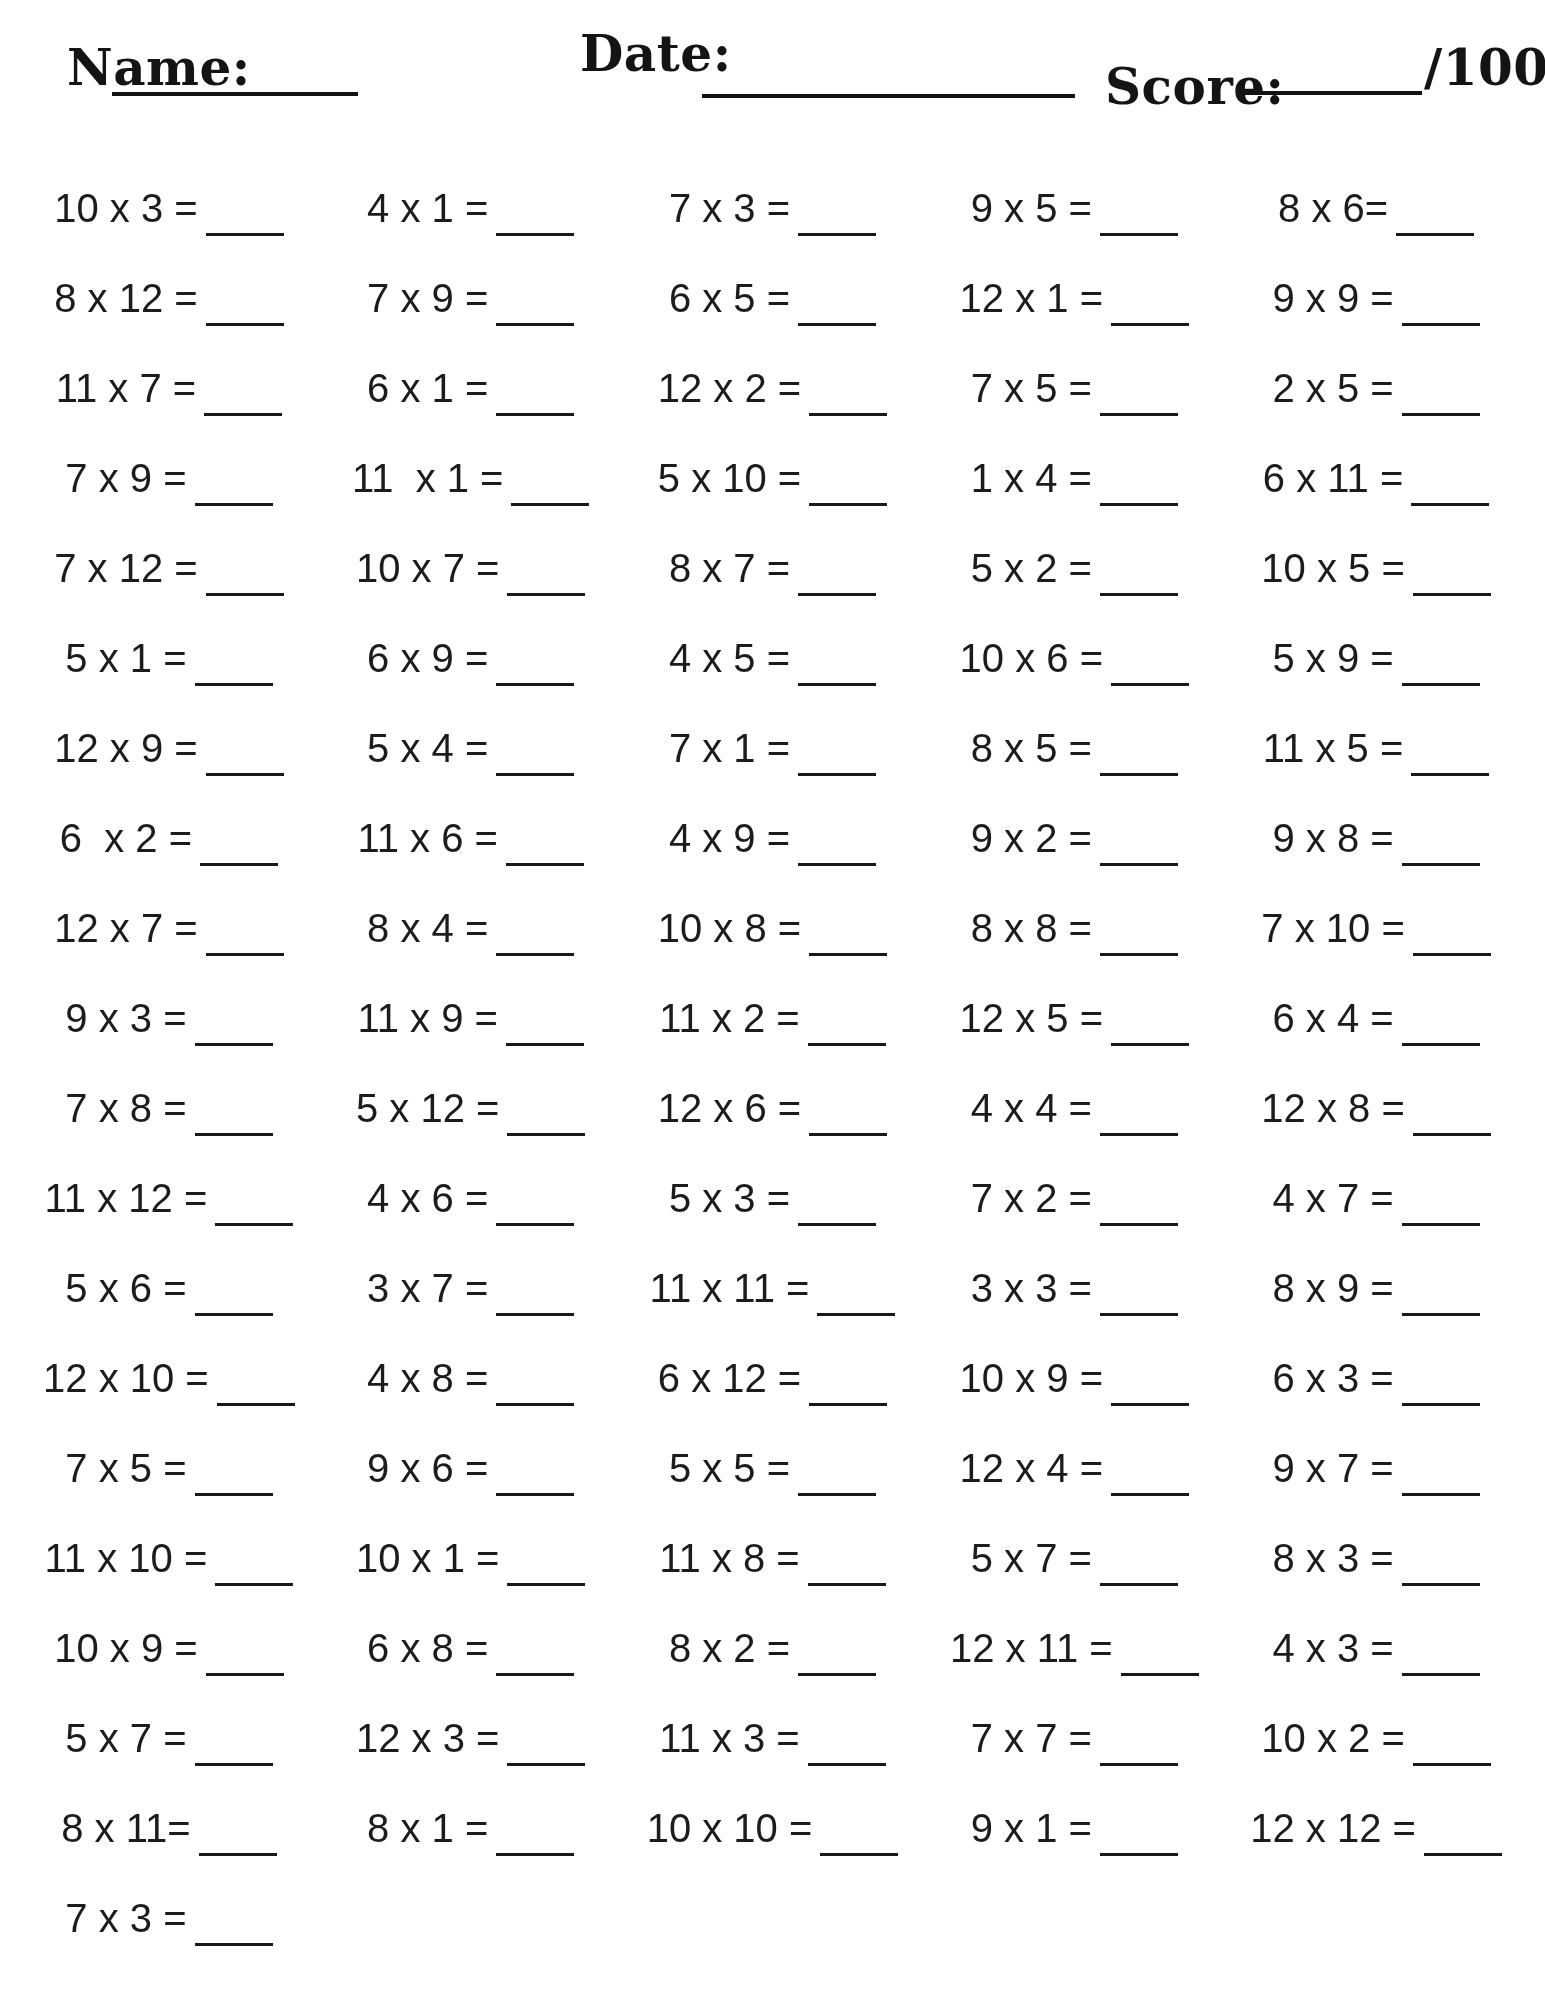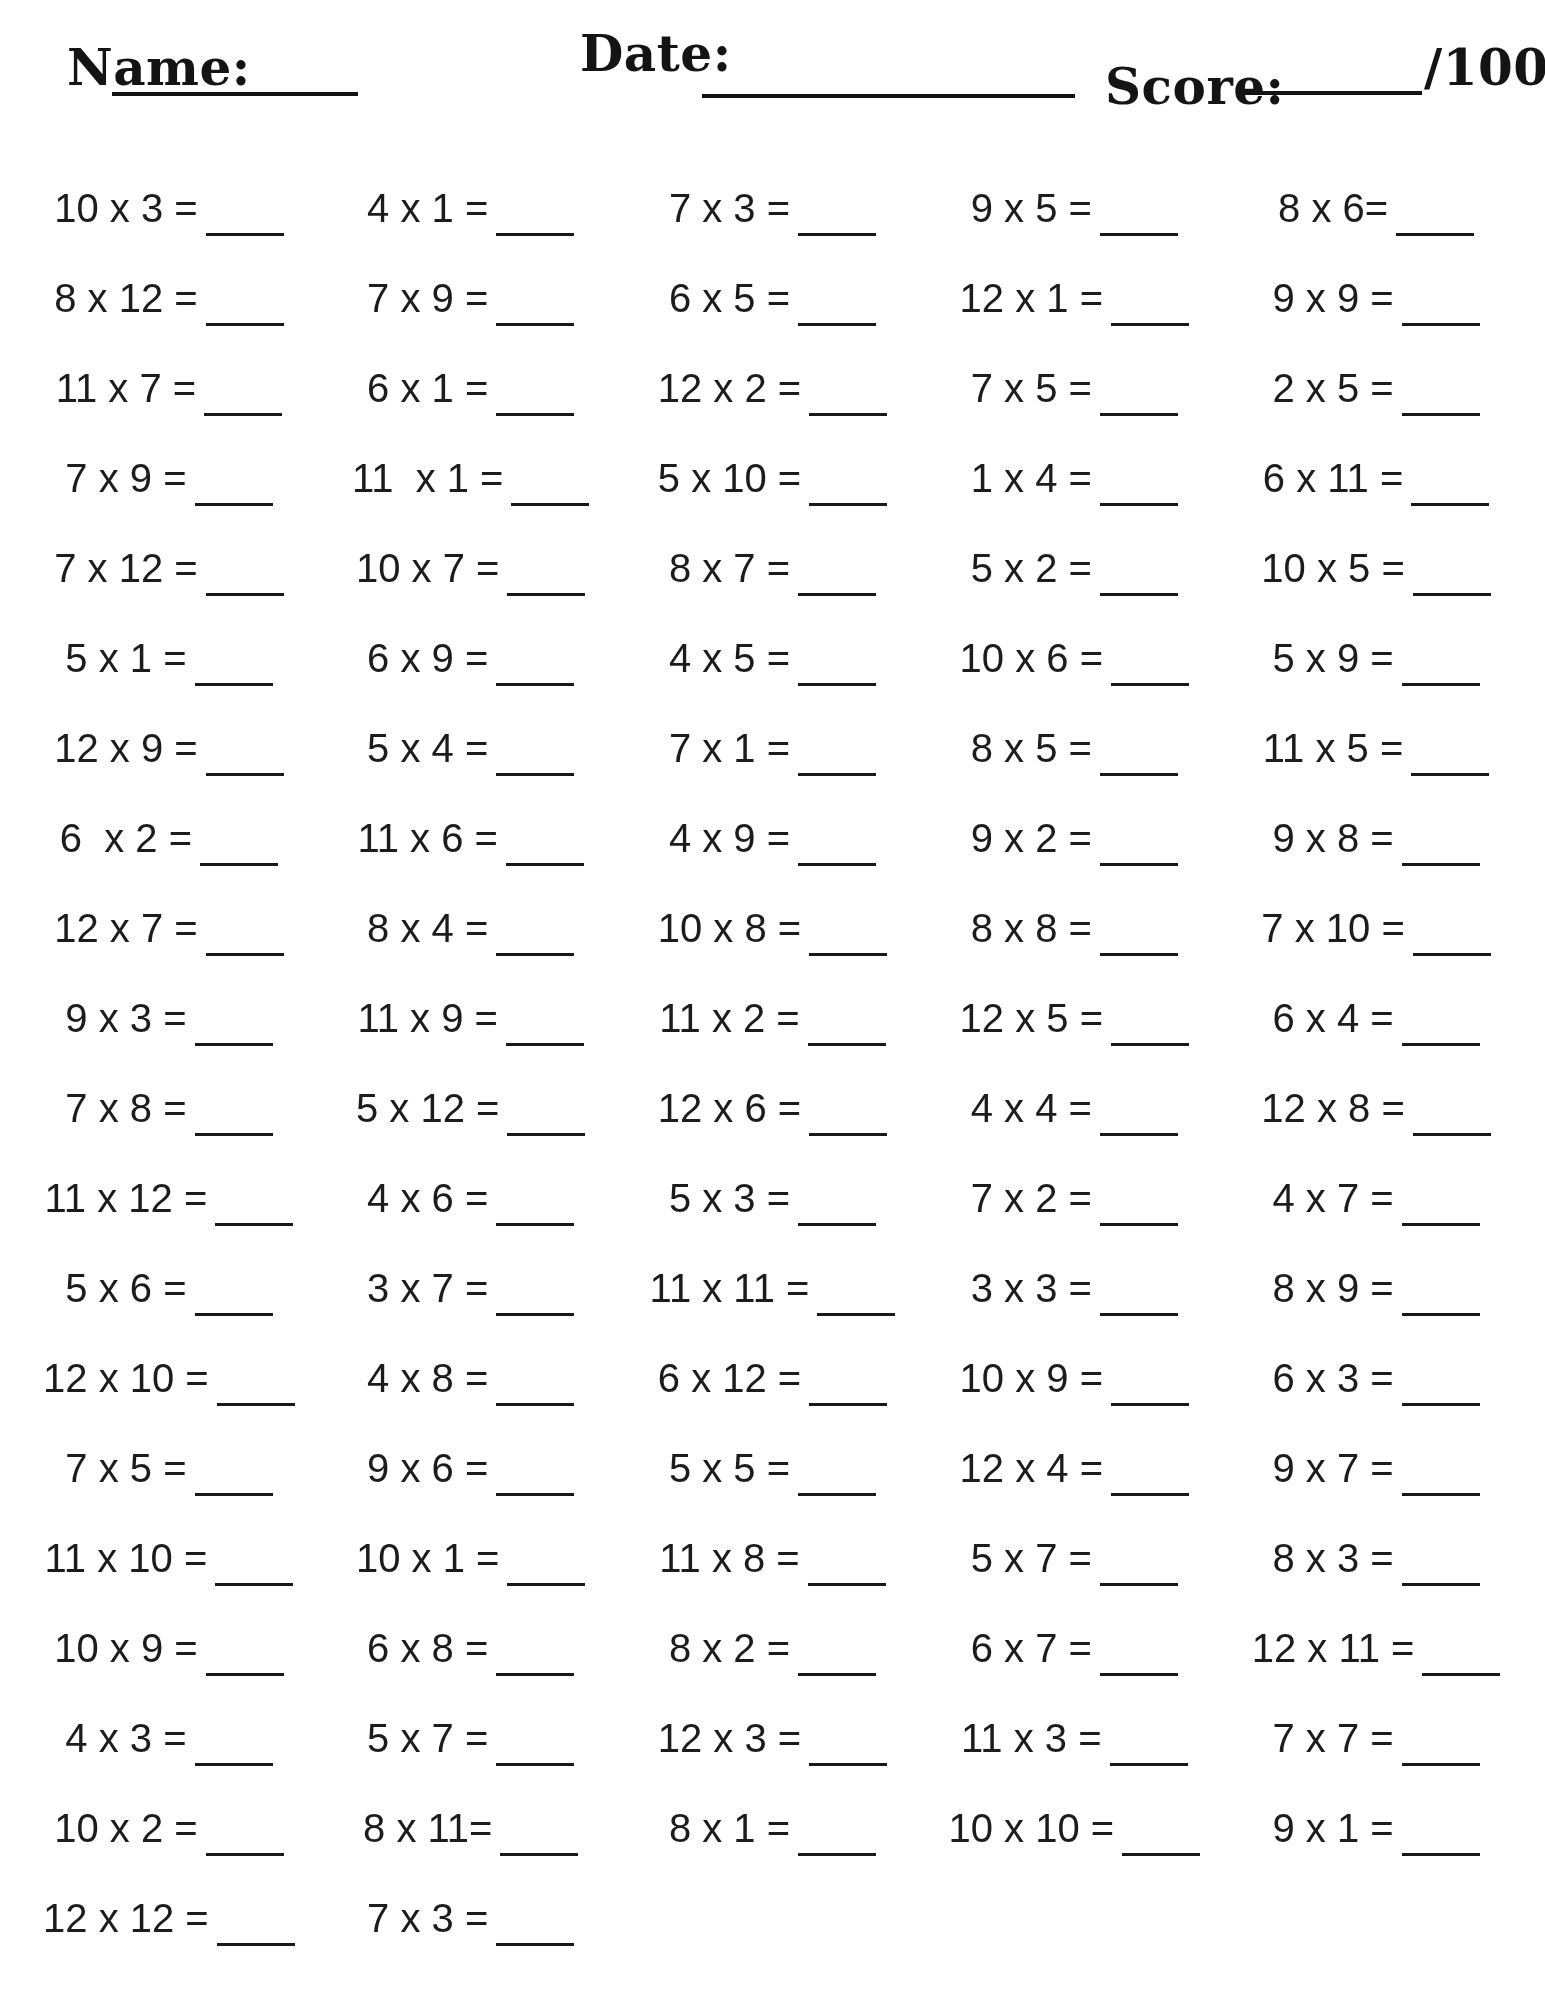--- a/index.html
+++ b/index.html
@@ -161,21 +161,20 @@
       <div class="cell"><span class="expr">12 x 4 =</span><span class="blank"></span></div>
       <div class="cell"><span class="expr">9 x 7 =</span><span class="blank"></span></div>
       <div class="cell"><span class="expr">11 x 10 =</span><span class="blank"></span></div>
       <div class="cell"><span class="expr">10 x 1 =</span><span class="blank"></span></div>
       <div class="cell"><span class="expr">11 x 8 =</span><span class="blank"></span></div>
       <div class="cell"><span class="expr">5 x 7 =</span><span class="blank"></span></div>
       <div class="cell"><span class="expr">8 x 3 =</span><span class="blank"></span></div>
       <div class="cell"><span class="expr">10 x 9 =</span><span class="blank"></span></div>
       <div class="cell"><span class="expr">6 x 8 =</span><span class="blank"></span></div>
       <div class="cell"><span class="expr">8 x 2 =</span><span class="blank"></span></div>
-      <div class="cell"><span class="expr">6 x 7 =</span><span class="blank"></span></div>
       <div class="cell"><span class="expr">12 x 11 =</span><span class="blank"></span></div>
       <div class="cell"><span class="expr">4 x 3 =</span><span class="blank"></span></div>
       <div class="cell"><span class="expr">5 x 7 =</span><span class="blank"></span></div>
       <div class="cell"><span class="expr">12 x 3 =</span><span class="blank"></span></div>
       <div class="cell"><span class="expr">11 x 3 =</span><span class="blank"></span></div>
       <div class="cell"><span class="expr">7 x 7 =</span><span class="blank"></span></div>
       <div class="cell"><span class="expr">10 x 2 =</span><span class="blank"></span></div>
       <div class="cell"><span class="expr">8 x 11=</span><span class="blank"></span></div>
       <div class="cell"><span class="expr">8 x 1 =</span><span class="blank"></span></div>
       <div class="cell"><span class="expr">10 x 10 =</span><span class="blank"></span></div>

